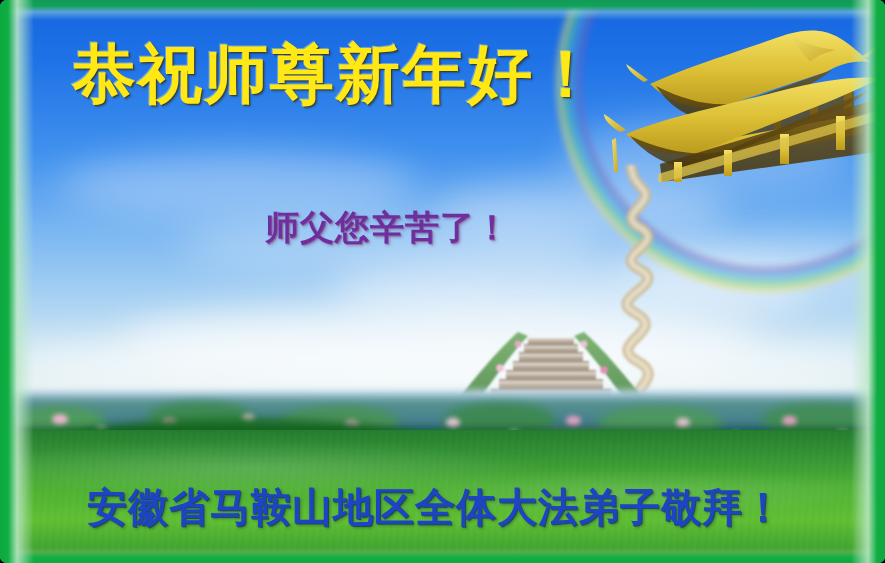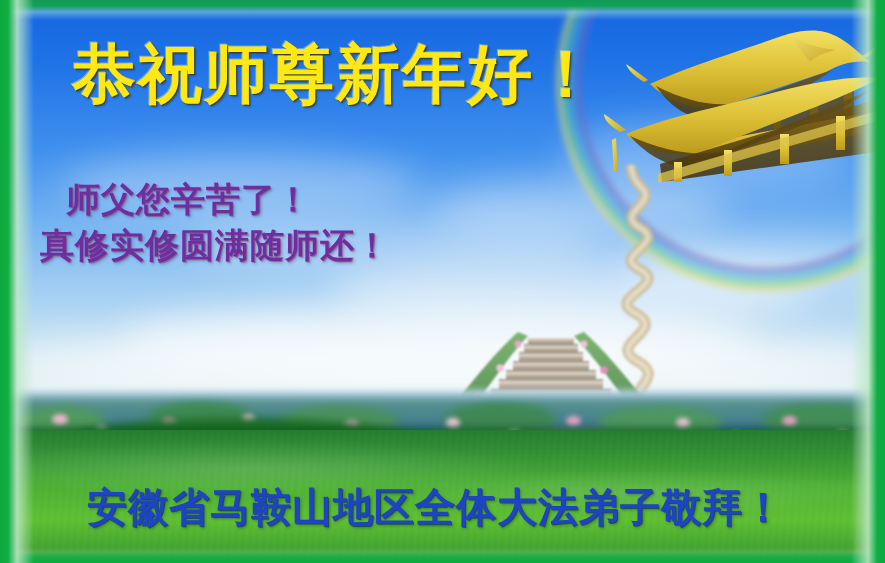--- a/index.html
+++ b/index.html
@@ -3,20 +3,21 @@
 <meta charset="utf-8">
 <style>
   html,body{margin:0;padding:0;background:#000;}
   body{font-family:"DejaVu Sans","Liberation Sans",sans-serif;}
 
   #card{
     position:relative;
     width:885px;height:563px;
     overflow:hidden;
     background:#1b6ee8;
+    border-radius:7px;
   }
 
   
   .sky{
     position:absolute;left:0;top:0;width:885px;height:420px;
     background:
       linear-gradient(to bottom,
         #1565e0 0px,
         #1f72e6 60px,
         #3f90ee 150px,
@@ -147,22 +148,22 @@
     color:#ffe814;
     font-family:"DejaVu Sans","Liberation Sans",sans-serif;
     text-shadow:
       1px 1px 0 rgba(60,45,0,.55),
       2px 2px 2px rgba(40,30,0,.40),
       -1px -1px 0 rgba(255,255,200,.35);
     white-space:nowrap;
   }
 
   .verse{
-    position:absolute;left:40px;top:176px;width:470px;
-    text-align:left;
+    position:absolute;left:40px;top:204px;width:470px;
+    text-align:right;
   }
   .verse .line{
     font-size:34px;line-height:1.36;
     font-weight:700;letter-spacing:1px;
     color:#6e2f9e;
     font-family:"DejaVu Sans","Liberation Sans",sans-serif;
     text-shadow:
       1px 1px 0 rgba(150,40,90,.45),
       2px 2px 3px rgba(70,20,90,.30);
     white-space:nowrap;
@@ -363,21 +364,20 @@
     <i style="left:836px;top:34px;width:13px;height:9px;background:#f3d0df;"></i>
   </div>
   <div class="hill"></div>
   <div class="grass-dark"></div>
   <div class="grass"></div>
 
   <div class="title">恭祝师尊新年好！</div>
 
   <div class="verse">
     <div class="line l1">师父您辛苦了！</div>
-    <div class="line l3">真修实修圆满随师还！</div>
   </div>
 
   <div class="signature">安徽省马鞍山地区全体大法弟子敬拜！</div>
 
   <div class="frame-t"></div>
   <div class="frame-b"></div>
   <div class="frame-l"></div>
   <div class="frame-r"></div>
 
 </div>

